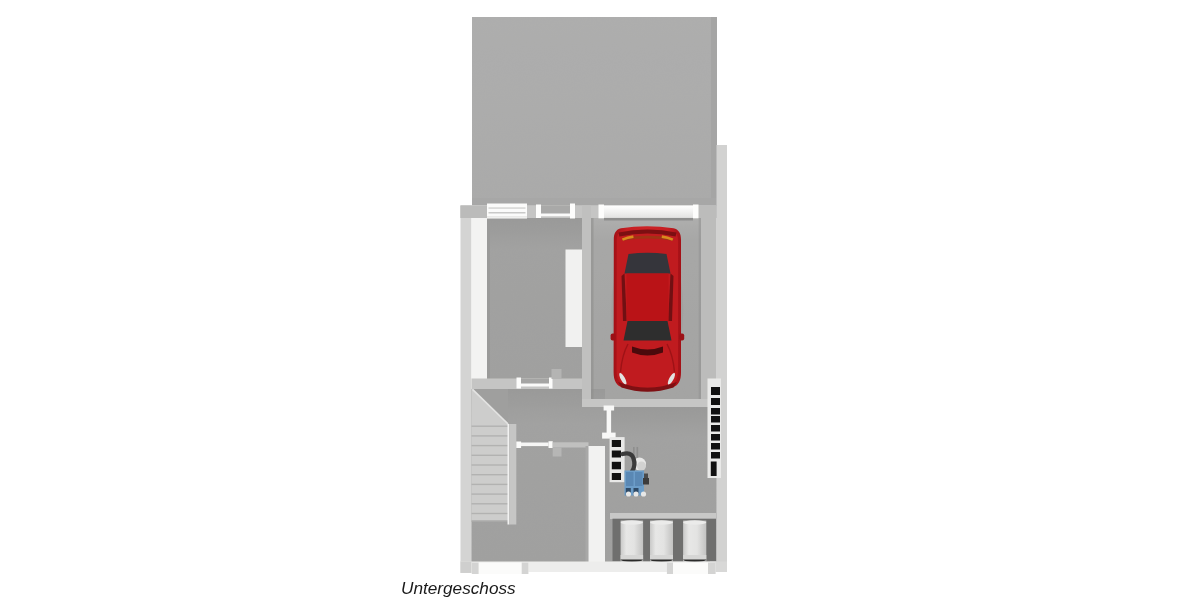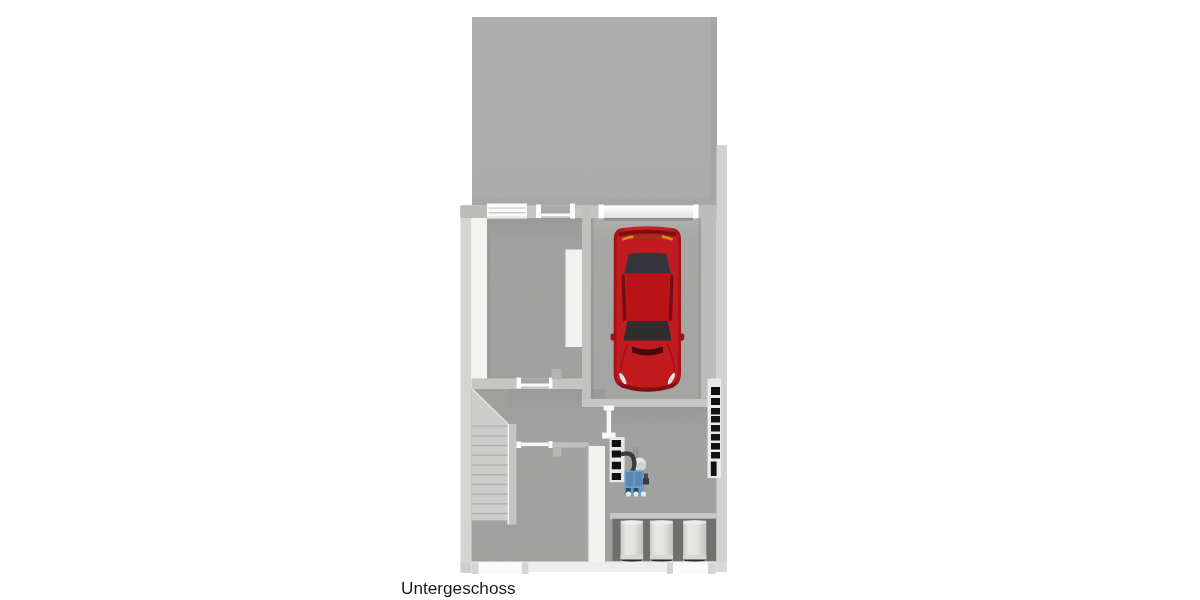--- a/index.html
+++ b/index.html
@@ -1,16 +1,16 @@
 <!DOCTYPE html>
 <html><head>
 <meta charset="utf-8">
 <style>
   html,body{margin:0;padding:0;background:#ffffff;}
-  .wrap{width:1117px;height:600px;position:relative;font-family:"Liberation Sans", sans-serif;}
+  .wrap{width:1117px;height:600px;position:relative;font-family:"Liberation Sans", sans-serif;font-style:italic;}
   svg{position:absolute;top:0;left:0;}
 </style>
 </head>
 <body>
 <div class="wrap">
 <svg width="1200" height="600" viewBox="0 0 1200 600">
 <defs>
   <filter id="noise" x="0" y="0" width="100%" height="100%">
     <feTurbulence type="fractalNoise" baseFrequency="0.9" numOctaves="2" result="n"></feTurbulence>
     <feColorMatrix in="n" type="matrix" values="0 0 0 0 0.5  0 0 0 0 0.5  0 0 0 0 0.5  0 0 0 0.14 0"></feColorMatrix>

